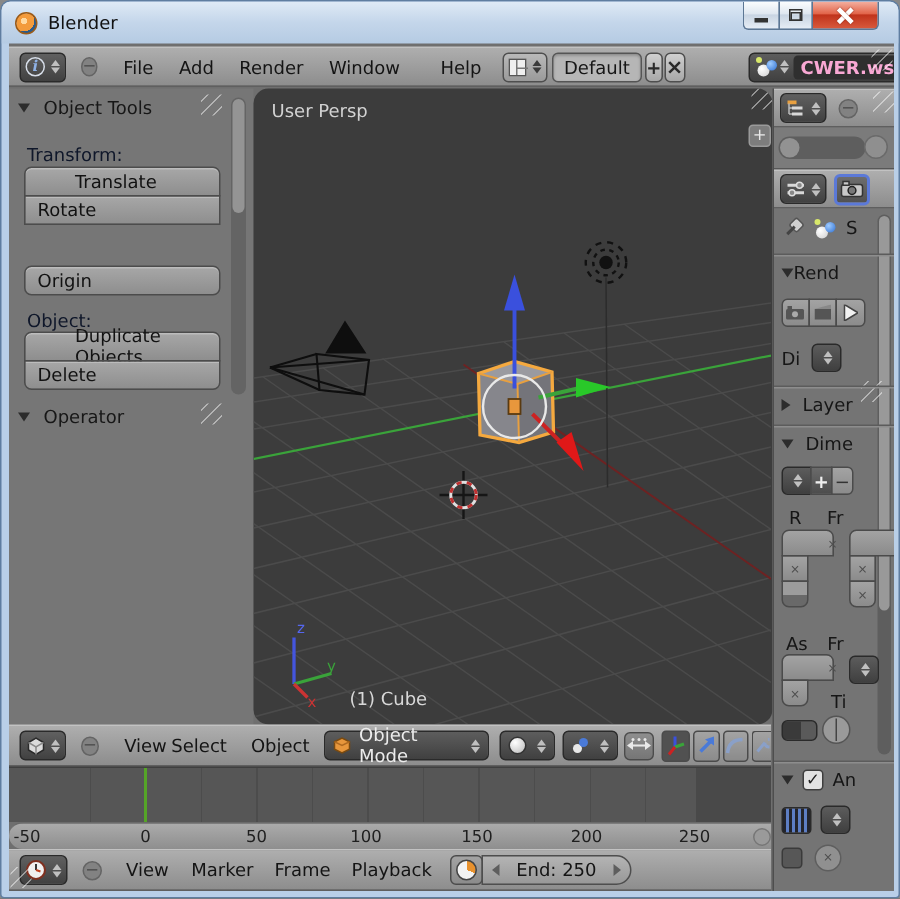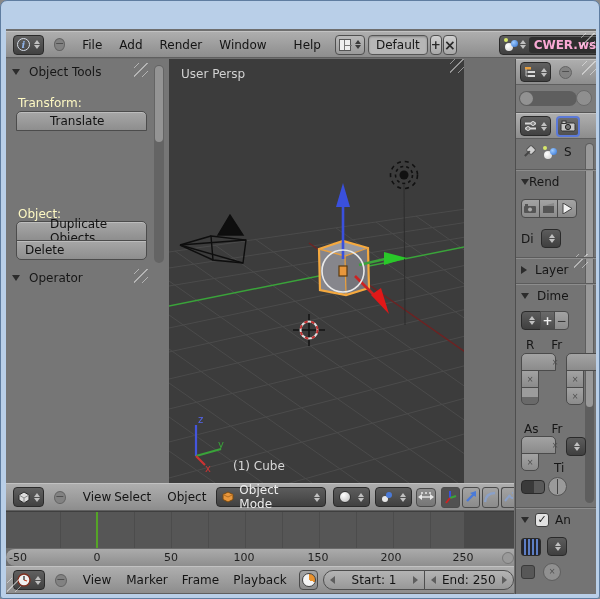--- a/index.html
+++ b/index.html
@@ -60,26 +60,26 @@
   
   .mainrow { position:absolute; left:0; top:30px; width:100%; height:535px; }
   .leftstack { position:absolute; left:0; top:0; width:508px; height:535px; }
   .rightcol { position:absolute; left:509px; top:0; width:81px; height:535px; background:#747474; overflow:hidden; border-left:1px solid #4e4e4e; }
 
   
   .shelf { position:absolute; left:0; top:0; width:163px; height:424px; background:#767676; overflow:hidden; }
   .phead { position:absolute; left:6px; display:flex; align-items:center; gap:9px; color:#171717; }
   .tsbtn { position:absolute; left:10px; width:131px; height:20px; background:linear-gradient(#a7a7a7,#8e8e8e); border:1px solid #4c4c4c; color:#121212; display:flex; align-items:center; padding-left:8px; box-shadow:inset 0 1px 0 rgba(255,255,255,.25); }
   .rtop { border-radius:5px 5px 0 0;padding-left:33px; } .rbot { border-radius:0 0 5px 5px; } .rall { border-radius:5px; }
-  .slabel { position:absolute; left:12px; color:#fef9c3; }
+  .slabel { position:absolute; left:12px; color:#0f172a; }
   .vscroll { position:absolute; left:148px; top:6px; width:10px; height:198px; background:#646464; border-radius:5px; }
   .vscroll .thumb { position:absolute; left:1px; top:1px; width:8px; height:76px; background:#949494; border-radius:4px; }
 
   
-  .vp { position:absolute; left:163px; top:0; width:295px; height:424px; background:#3c3c3c; overflow:hidden; }
+  .vp { position:absolute; left:163px; top:0; width:346px; height:424px; background:#3c3c3c; overflow:hidden;border-radius:10px; }
   .vplabel { position:absolute; left:12px; top:8px; color:#d2d2d2; }
   .objlabel { position:absolute; left:64px; top:400px; color:#d8d8d8; }
   .addvp { position:absolute; left:330px; top:24px; width:15px; height:15px; background:#7d7d7d; border:1px solid #9a9a9a; border-radius:3px; color:#e8e8e8; font-size:11px; line-height:12px; text-align:center; }
 
   
   .ohdr { position:absolute; left:0; top:0; width:100%; height:26px; display:flex; align-items:center; gap:8px; padding-left:4px; }
   .obody { position:absolute; left:0; top:26px; width:100%; height:28px; background:#7b7b7b; border-bottom:1px solid #565656; }
   .hscroll { position:absolute; left:3px; top:6px; width:58px; height:15px; background:#5e5e5e; border-radius:8px; }
   .hscroll .hthumb { position:absolute; left:1px; top:1px; width:13px; height:13px; border-radius:50%; background:#929292; }
   .ocircle { position:absolute; right:4px; top:5px; width:16px; height:16px; border-radius:50%; background:#8f8f8f; border:1px solid #6a6a6a; }
@@ -119,20 +119,35 @@
   .stripebtn { width:20px; height:18px; border:1px solid #2a2a2a; border-radius:3px;
     background:repeating-linear-gradient(90deg, #23242c 0 2px, #5d7ec4 2px 4px); }
   .darksq { width:14px; height:14px; background:#575757; border:1px solid #3a3a3a; border-radius:3px; }
   .circx { width:18px; height:18px; border-radius:50%; background:#909090; border:1px solid #5e5e5e; color:#4e4e4e; font-size:8px; line-height:16px; text-align:center; }
 </style>
 </head>
 <body>
 
 <div class="win">
 
+  <div class="titlebar">
+    <div class="blogo"></div>
+    <div class="wtitle">Blender</div>
+    <div class="tbc">
+      <div class="tbtn2 bmin">
+          <div class="glyph-min"></div>
+        </div>
+      <div class="tbtn2 bmax">
+          <div class="glyph-max"></div>
+        </div>
+      <div class="tbtn2 bclose">
+          <div class="glyph-x"></div>
+        </div>
+    </div>
+  </div>
 
   <div class="client">
 
     <div class="hdr infohdr">
       <div class="ebtn" style="margin-left:7px">
         <span class="iinfo">i</span>
         <span class="spin">
             <i class="up"></i>
             <i class="dn"></i>
           </span>
@@ -175,20 +190,22 @@
       <div class="leftstack">
 
         <div class="shelf">
           <div class="phead" style="top:6px">
             <span class="tri"></span>
             <span>Object Tools</span>
           </div>
           <div class="grip" style="left:128px; top:4px"></div>
           <div class="slabel" style="top:37px">Transform:</div>
           <div class="tsbtn rtop" style="top:52px">Translate</div>
+          <div class="tsbtn" style="top:71px">Rotate</div>
+          <div class="tsbtn rall" style="top:118px">Origin</div>
           <div class="slabel" style="top:148px">Object:</div>
           <div class="tsbtn rtop" style="top:162px">Duplicate Objects</div>
           <div class="tsbtn rbot" style="top:181px">Delete</div>
           <div class="vscroll">
               <div class="thumb"></div>
             </div>
           <div class="phead" style="top:212px">
             <span class="tri"></span>
             <span>Operator</span>
           </div>
@@ -391,25 +408,20 @@
               </span>
           </div>
           <div class="minus" style="margin-left:10px">−</div>
           <div class="menu" style="margin-left:16px">View</div>
           <div class="menu" style="margin-left:15px">Marker</div>
           <div class="menu" style="margin-left:14px">Frame</div>
           <div class="menu" style="margin-left:14px">Playback</div>
           <div class="smallbtn" style="margin-left:12px; width:22px; height:20px; border-radius:4px">
             <span class="clockface"></span>
           </div>
-          <div class="pill" style="margin-left:5px; width:112px; border-radius:10px 0 0 10px">
-            <span class="arrl"></span>
-            <span>Start: 1</span>
-            <span class="arrr"></span>
-          </div>
           <div class="pill" style="margin-left:-1px; width:100px; border-radius:0 10px 10px 0">
             <span class="arrl"></span>
             <span>End: 250</span>
             <span class="arrr"></span>
           </div>
           <div class="grip" style="left:1px; bottom:1px"></div>
         </div>
       </div>
 
       <div class="rightcol">

